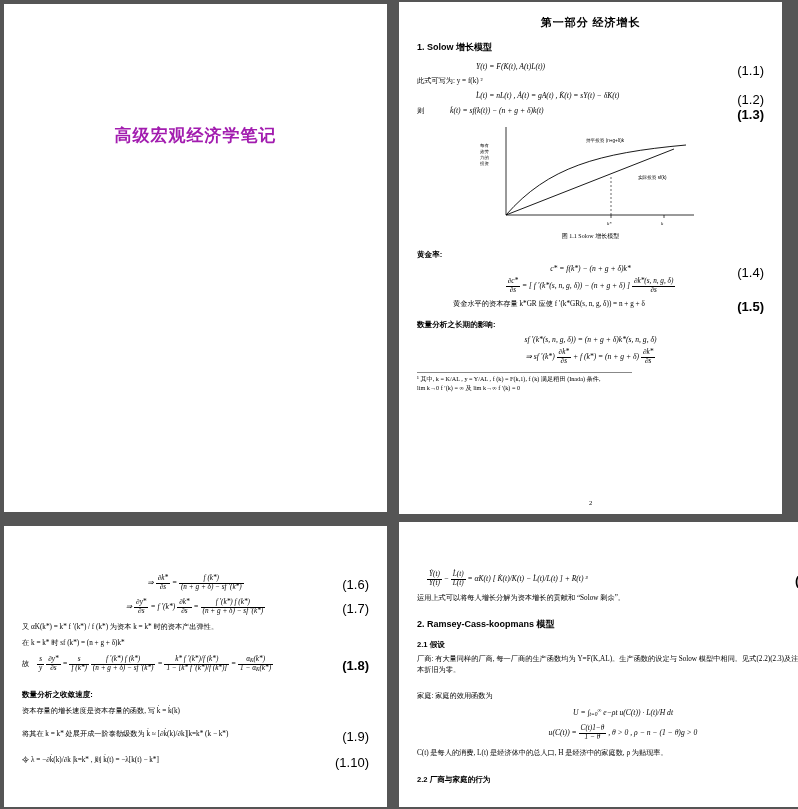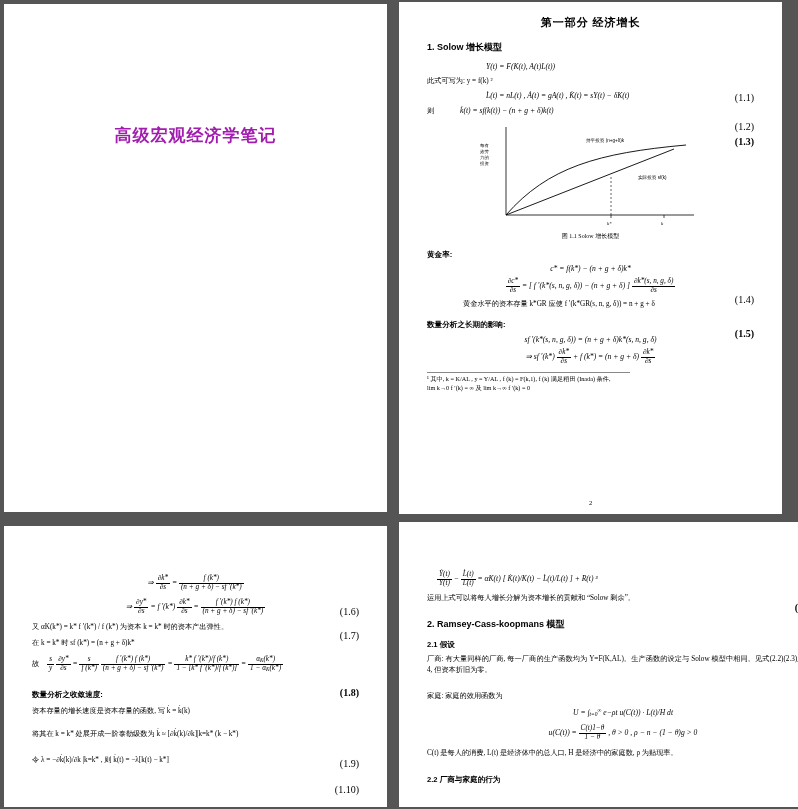--- a/index.html
+++ b/index.html
@@ -26,21 +26,21 @@
   
   .page.p1 { left: 4px;   top: 4px;   width: 383px; height: 508px; }
   .page.p2 { left: 399px; top: 2px;   width: 383px; height: 512px; }
   .page.p3 { left: 4px;   top: 526px; width: 383px; height: 281px; }
   .page.p4 { left: 399px; top: 522px; width: 448px; height: 285px; }
 
   .page-inner {
     position: relative;
     width: 100%;
     height: 100%;
-    padding: 10px 28px;
+    padding: 10px 18px;
     box-sizing: border-box;
   }
 
   
   .cover-title {
     position: absolute;
     left: 0; right: 0;
     top: 120px;
     text-align: center;
     font-size: 17px;
@@ -91,23 +91,22 @@
     font-size: 7.6px;
     white-space: nowrap;
   }
   .eq-center { text-align: center; }
   .eq-ind { margin-left: 59px; }
   .eqno {
     position: absolute;
     right: 0;
     top: 0;
     font-style: normal;
-    font-family: Liberation Serif, serif;
-    font-size: 10px;
-    margin-top: 29px;
+    font-family: Liberation Sans, sans-serif;
+    font-size: 13px;
   }
   .eqno.bold { font-weight: bold; }
   .sub { font-size: 0.72em; vertical-align: -0.28em; font-style: italic; }
   .sup { font-size: 0.72em; vertical-align: 0.5em; font-style: normal; }
   .frac {
     display: inline-block;
     vertical-align: middle;
     text-align: center;
     font-size: 0.95em;
     line-height: 1.05;

